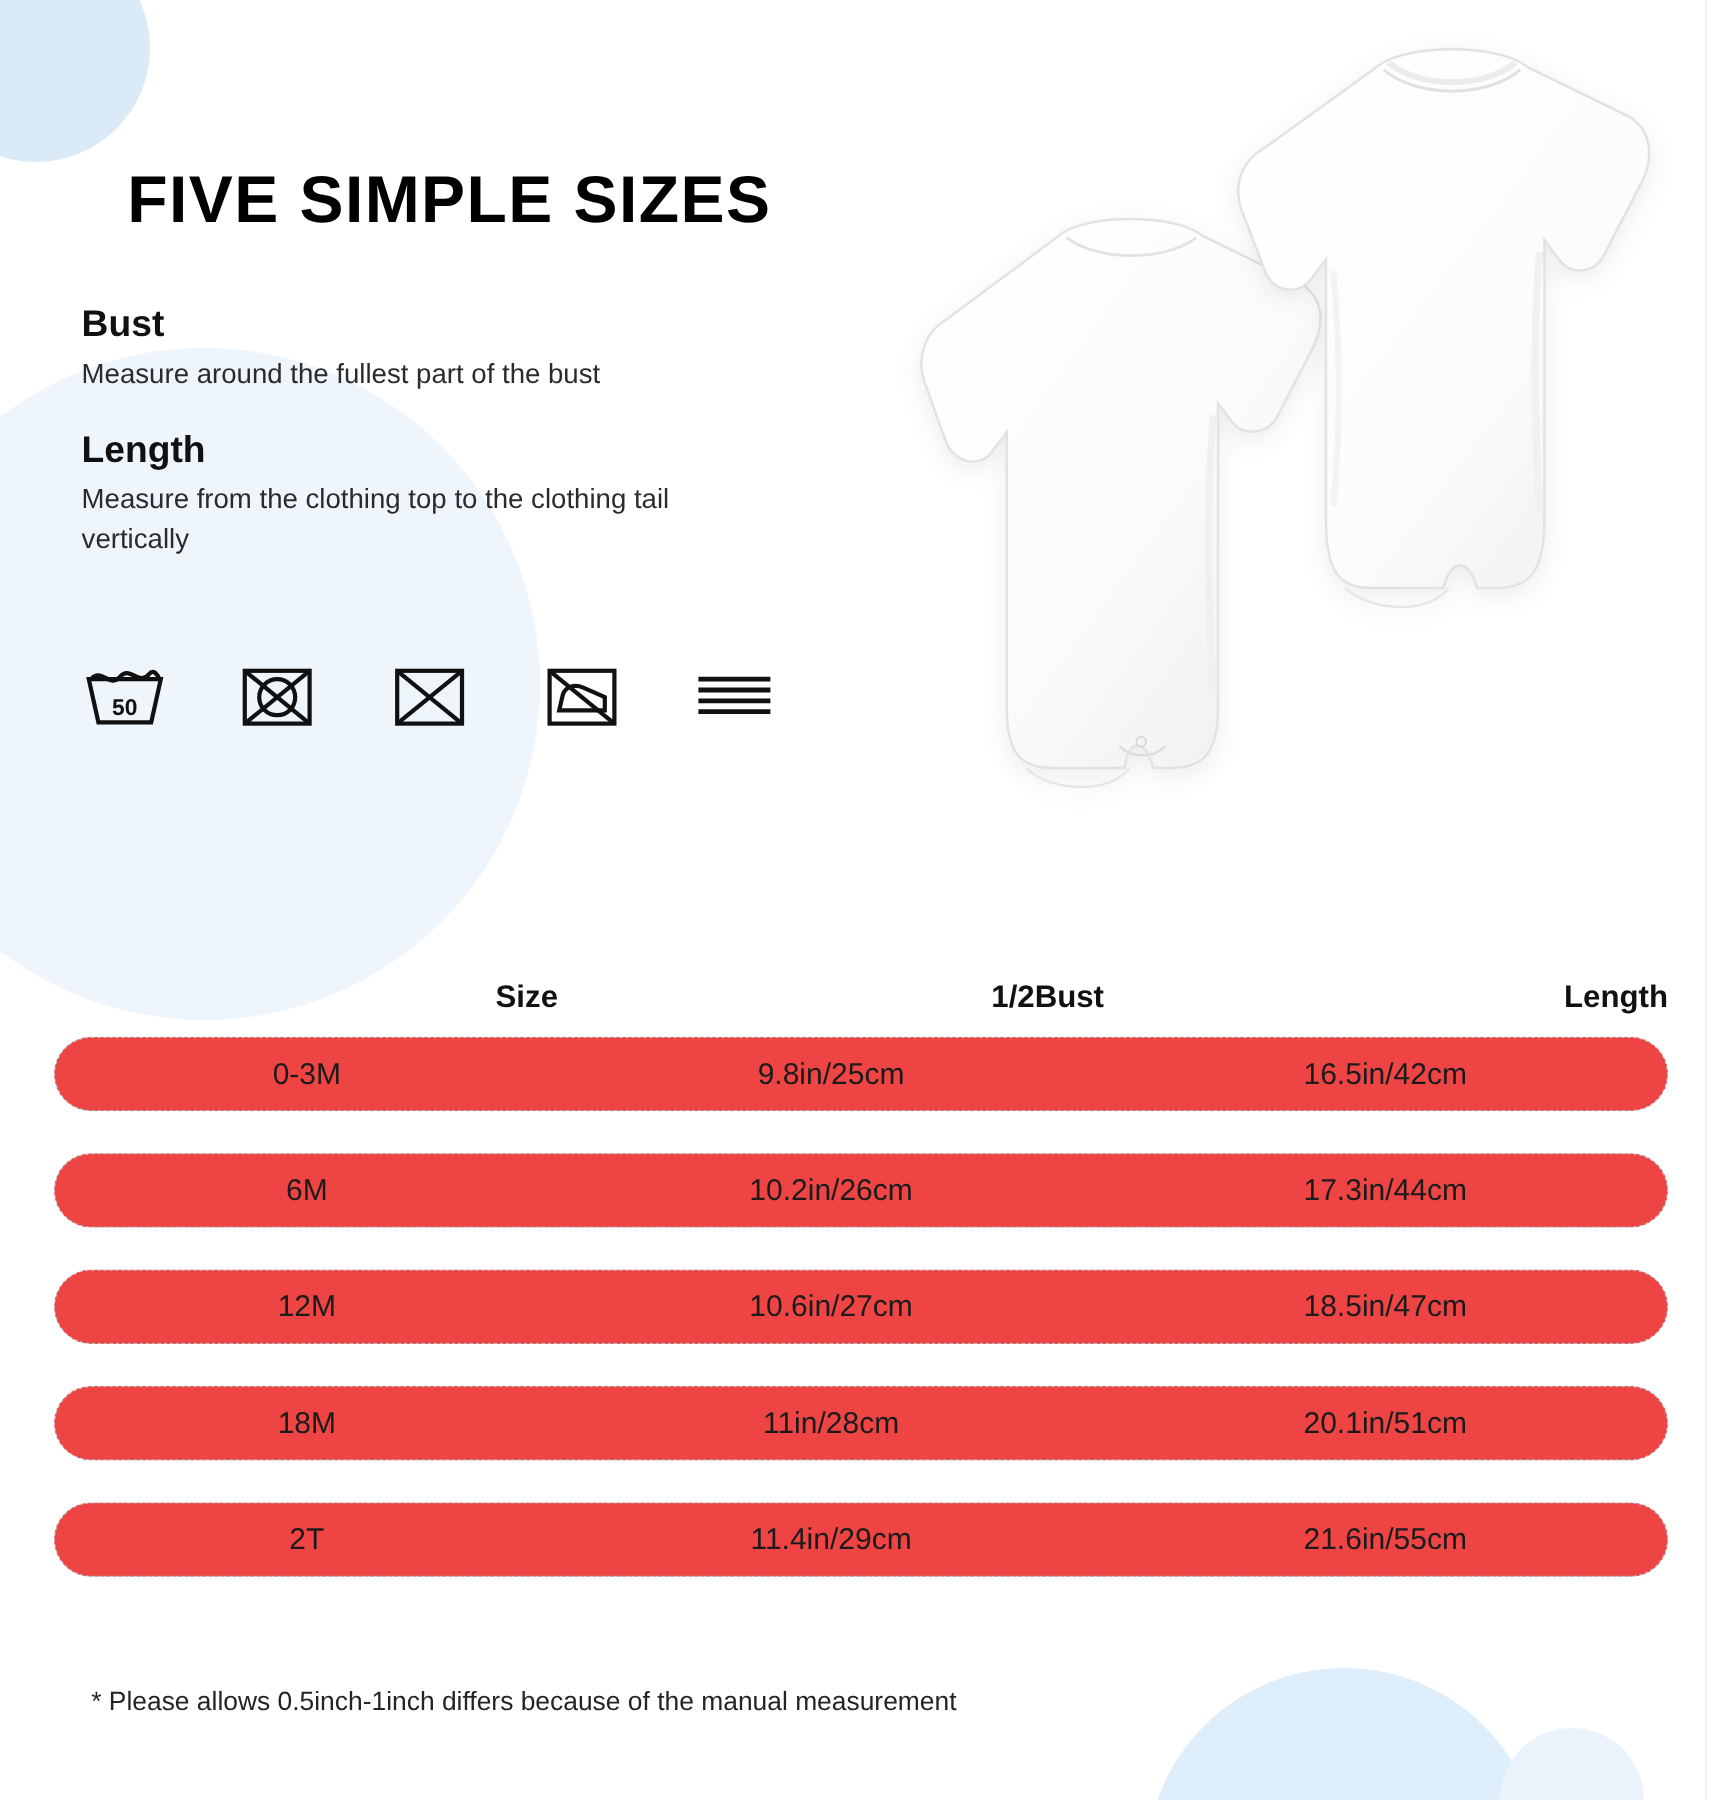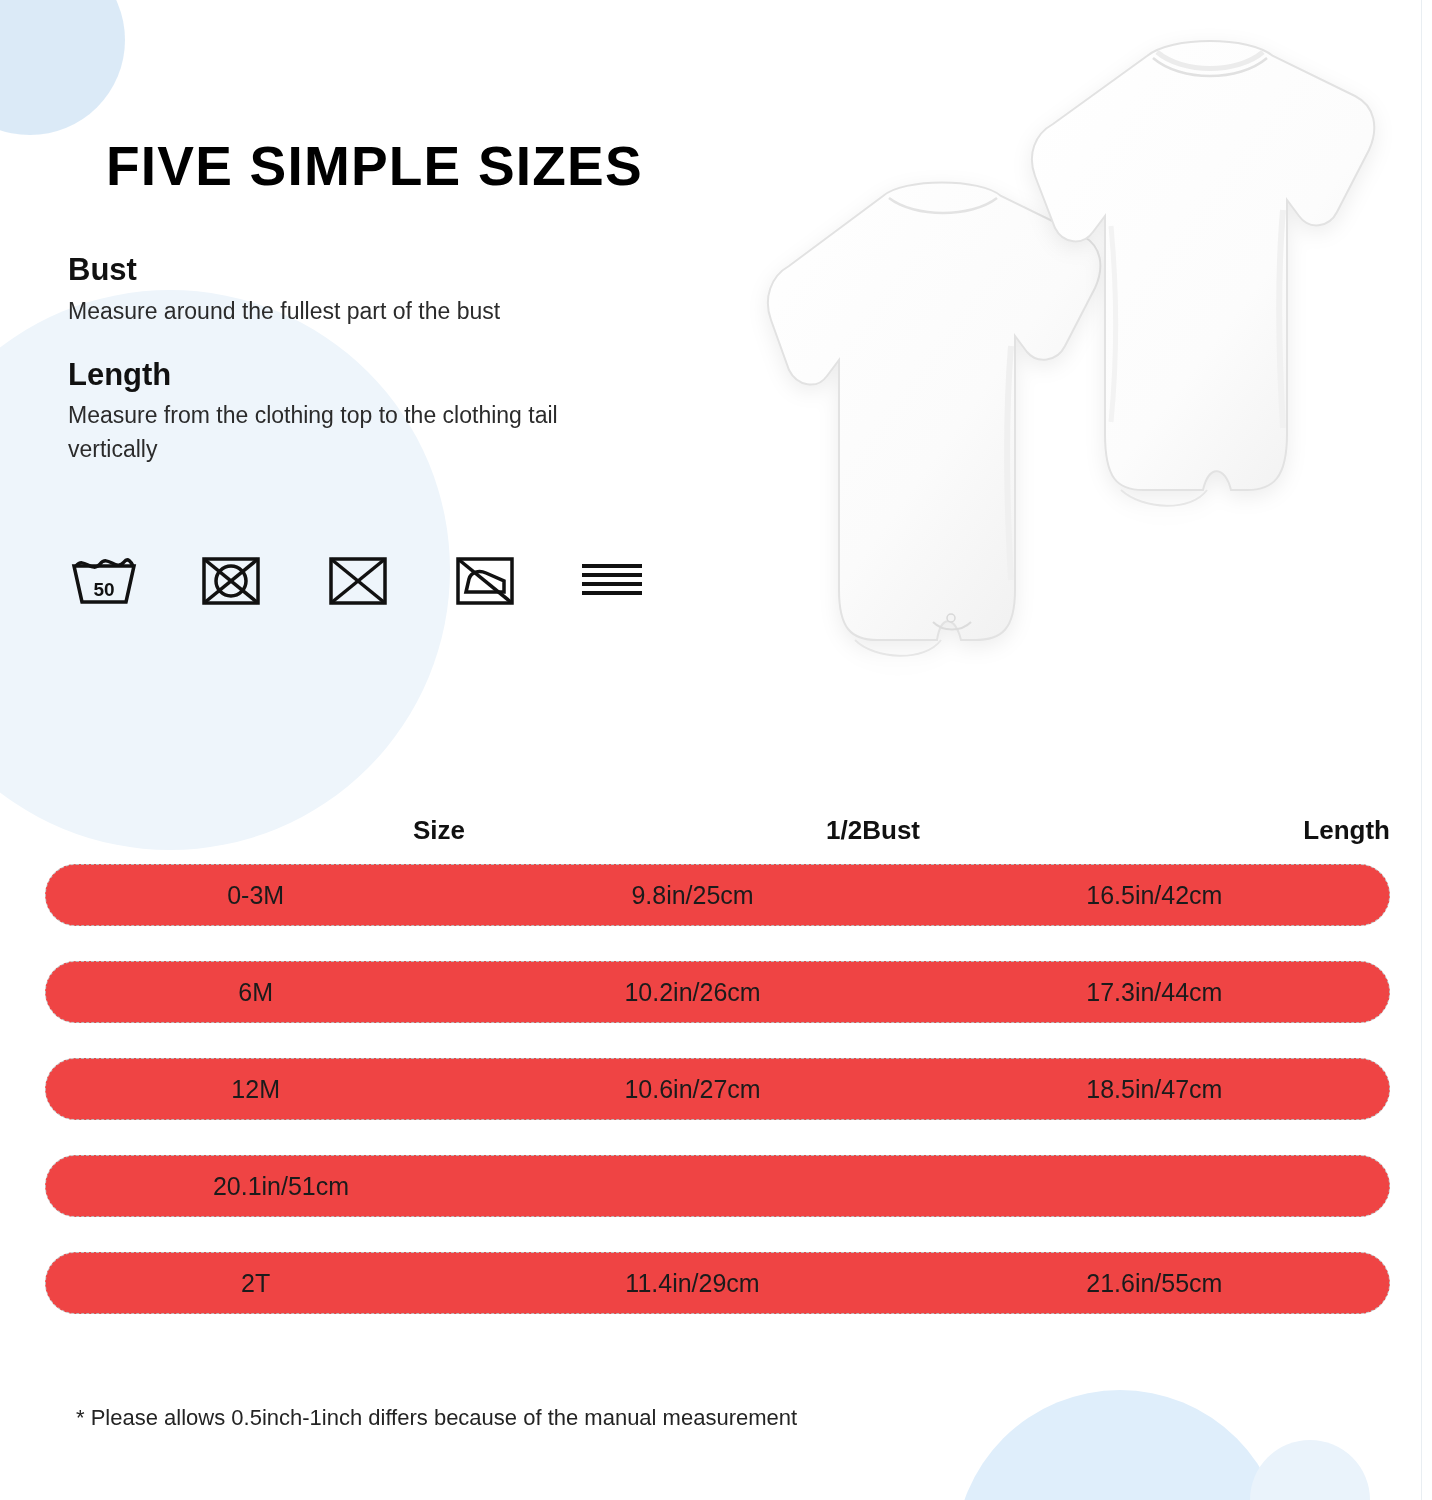--- a/index.html
+++ b/index.html
@@ -297,20 +297,22 @@
       <div class="td col-length">17.3in/44cm</div>
     </div>
 
     <div class="row">
       <div class="td col-size">12M</div>
       <div class="td col-bust">10.6in/27cm</div>
       <div class="td col-length">18.5in/47cm</div>
     </div>
 
     <div class="row">
+      <div class="td col-size">18M</div>
+      <div class="td col-bust">11in/28cm</div>
       <div class="td col-length">20.1in/51cm</div>
     </div>
 
     <div class="row">
       <div class="td col-size">2T</div>
       <div class="td col-bust">11.4in/29cm</div>
       <div class="td col-length">21.6in/55cm</div>
     </div>
   </div>
 

